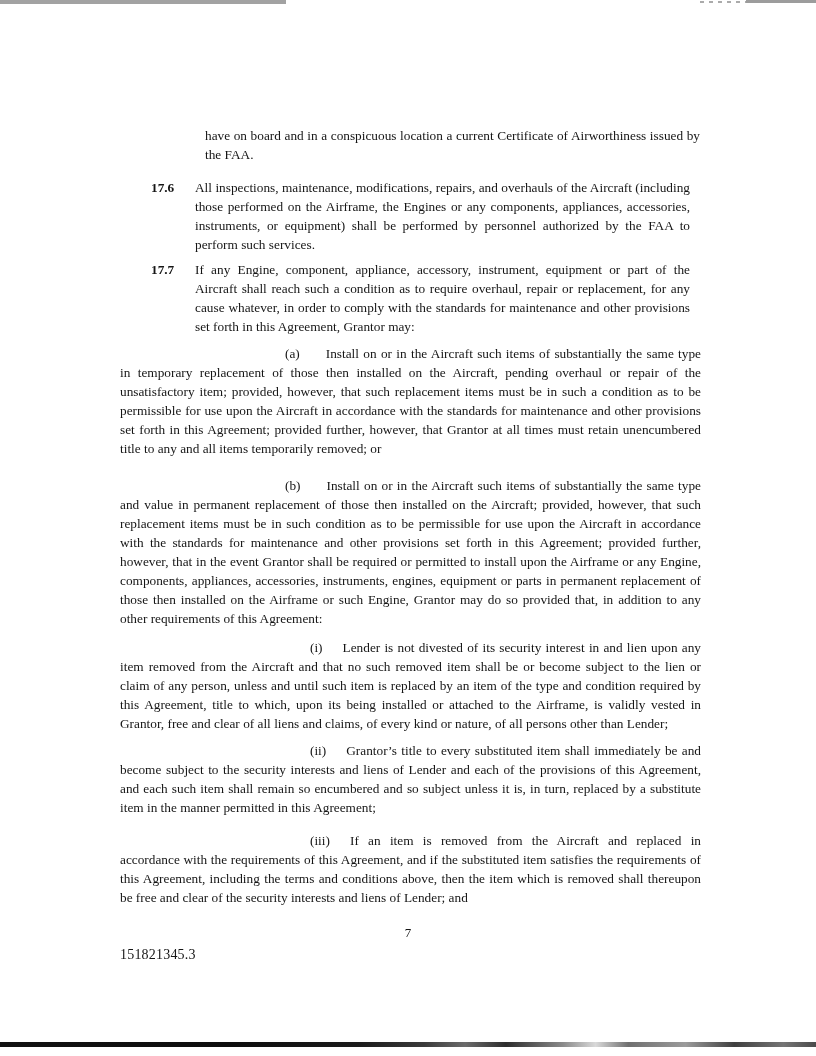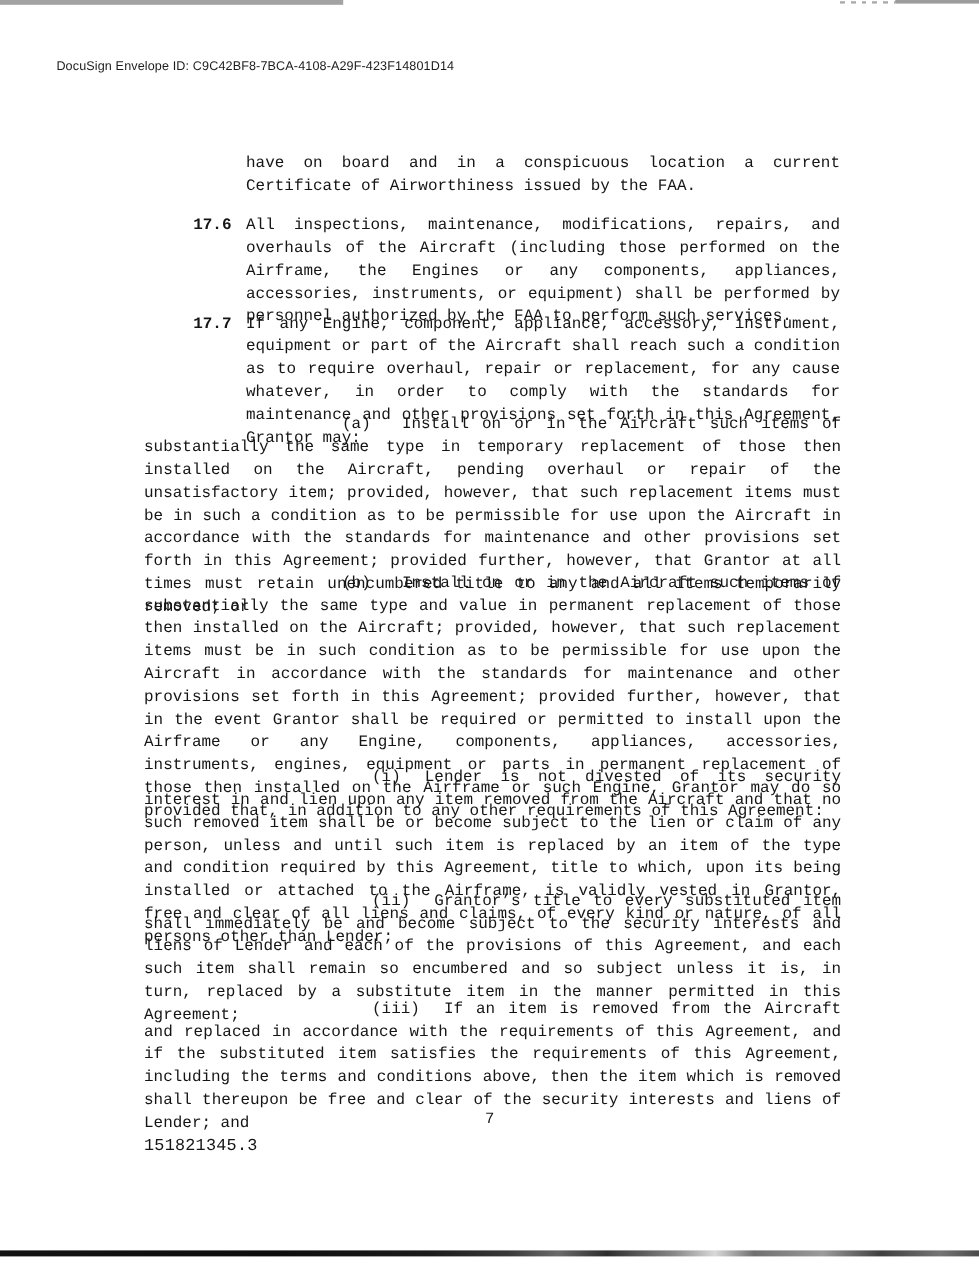--- a/index.html
+++ b/index.html
@@ -1,15 +1,15 @@
 <!DOCTYPE html>
 <html><head>
 <meta charset="utf-8">
 <style>
-  * { margin: 0; padding: 0; box-sizing: border-box; font-family: Liberation Mono, monospace; }
+  * { margin: 0; padding: 0; box-sizing: border-box; }
   html, body { background: #e8e8e8; }
   .page {
     position: relative;
     width: 816px;
     height: 1056px;
     margin: 0 auto;
     background: #ffffff;
     font-family: "Liberation Serif", serif;
     color: #151515;
     overflow: hidden;
@@ -42,21 +42,21 @@
   }
   
   .para {
     position: absolute;
     font-size: 13.3px;
     line-height: 19px;
     text-align: justify;
   }
   .indented-col { left: 205px; width: 495px; }
   .full-col { left: 120px; width: 581px; }
-  .section { position: absolute; left: 205px; width: 495px; font-size: 13.3px; line-height: 19px; }
+  .section { position: absolute; left: 195px; width: 495px; font-size: 13.3px; line-height: 19px; }
   .section .sec-num {
     position: absolute; left: -44px; top: 0;
     font-weight: bold;
   }
   .section .sec-body { text-align: justify; }
   .indent-letter { text-indent: 165px; }
   .indent-roman  { text-indent: 190px; }
   .marker { padding-right: 26px; }
   .indent-roman .marker { padding-right: 20px; }
   
@@ -72,21 +72,20 @@
 </head>
 <body>
 
 <div class="page">
 
   <div class="scan-bar-top-left"></div>
   <div class="scan-dashes-top-right"></div>
   <div class="scan-line-top-right"></div>
   <div class="scan-bar-bottom"></div>
 
-  <div class="docusign-header">DocuSign Envelope ID: C9C42BF8-7BCA-4108-A29F-423F14801D14</div>
 
   <div class="para indented-col" style="top:126px;">have on board and in a conspicuous location a current Certificate of Airworthiness issued by the FAA.</div>
 
   <div class="section" style="top:178px;">
     <span class="sec-num">17.6</span>
     <div class="sec-body">All inspections, maintenance, modifications, repairs, and overhauls of the Aircraft (including those performed on the Airframe, the Engines or any components, appliances, accessories, instruments, or equipment) shall be performed by personnel authorized by the FAA to perform such services.</div>
   </div>
 
   <div class="section" style="top:260px;">
     <span class="sec-num">17.7</span>

